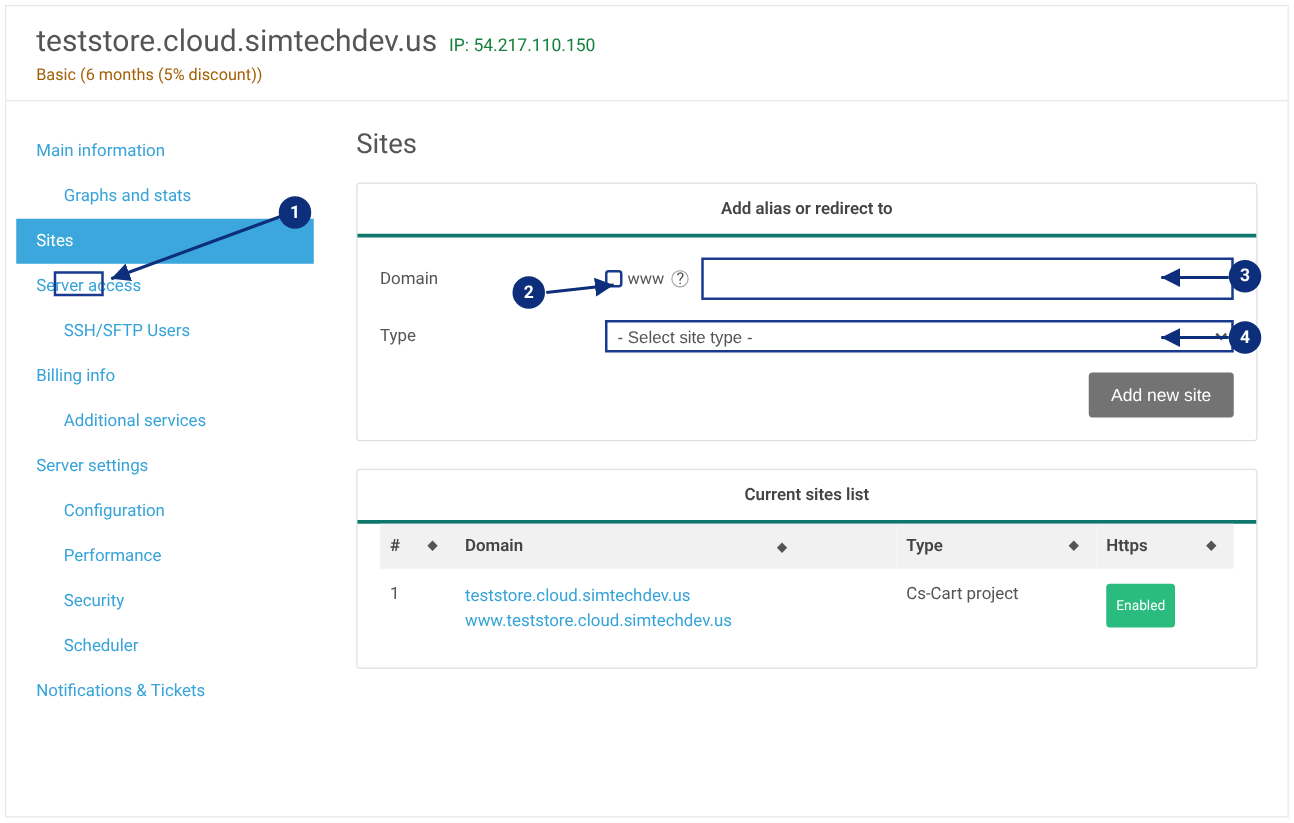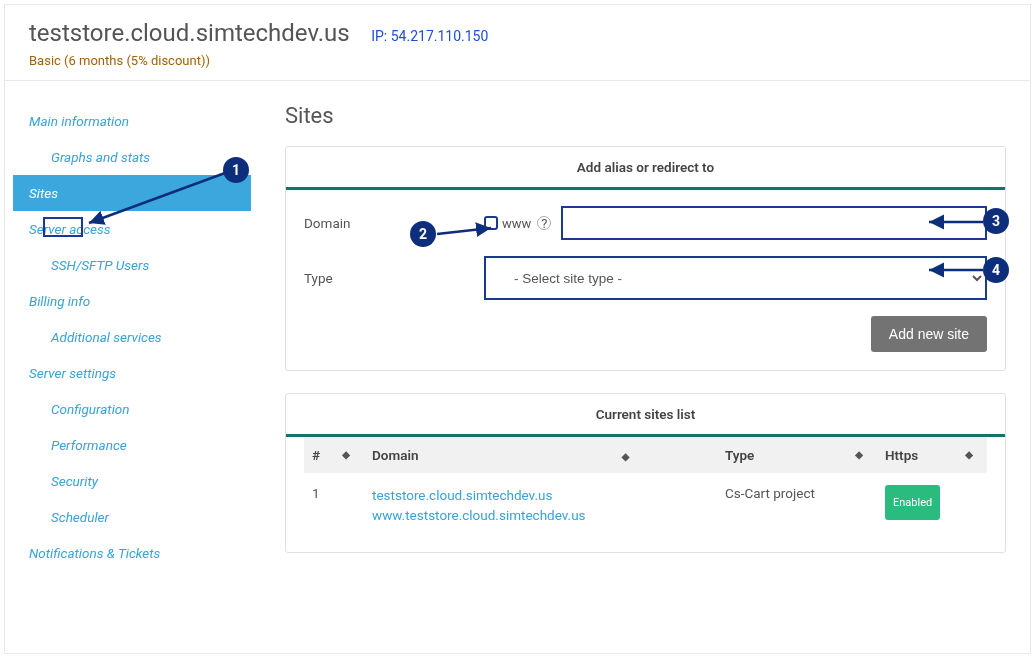--- a/index.html
+++ b/index.html
@@ -21,22 +21,22 @@
     border-bottom: 1px solid #e8e8e8;
   }
   .header h1 {
     font-size: 24px;
     font-weight: 400;
     color: #555;
     display: inline;
   }
   .header .ip {
     font-size: 14px;
-    color: #1d4ed8;
-    margin-left: 18px;
+    color: #15803d;
+    margin-left: 6px;
   }
   .header .plan {
     font-size: 13px;
     color: #a16207;
     margin-top: 6px;
   }
   .body {
     display: flex;
     padding: 22px 24px 0 8px;
   }
@@ -44,21 +44,20 @@
     width: 238px;
     flex-shrink: 0;
   }
   .sidebar a {
     display: block;
     text-decoration: none;
     color: #36a3d9;
     font-size: 13.5px;
     padding: 10px 16px;
     cursor: pointer;
-    font-style: italic;
   }
   .sidebar a.sub { padding-left: 38px; }
   .sidebar a.active {
     background: #3ba7dc;
     color: #fff;
     position: relative;
   }
   .main {
     flex: 1;
     padding-left: 34px;
@@ -120,23 +119,23 @@
   .domain-input {
     flex: 1;
     height: 34px;
     border: 2px solid #1a3a8f;
     padding: 0 8px;
     font-size: 14px;
     outline: none;
   }
   .type-select {
     flex: 1;
-    height: 44px;
+    height: 26px;
     border: 2px solid #1a3a8f;
-    padding: 0 24px;
+    padding: 0 4px;
     font-size: 13.5px;
     color: #555;
     background: #fff;
     margin-left: 0;
     cursor: pointer;
   }
   .add-row { text-align: right; }
   .btn-add {
     background: #737373;
     color: #fff;

